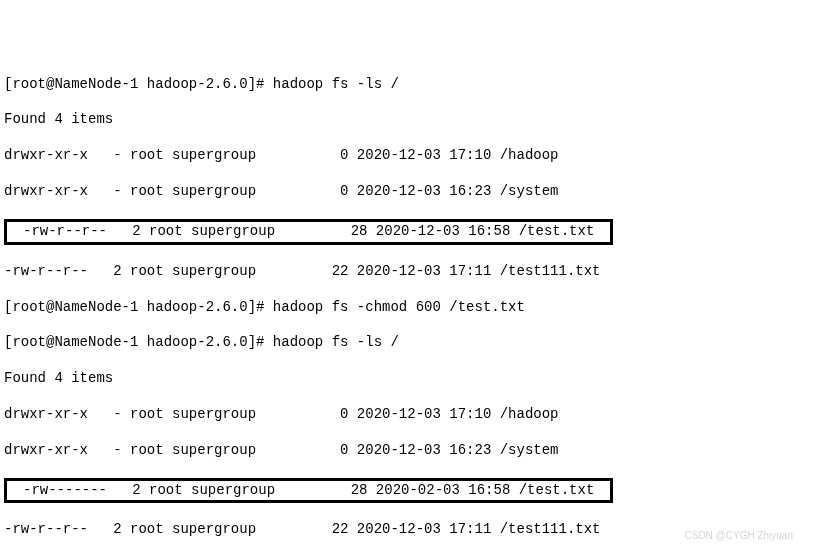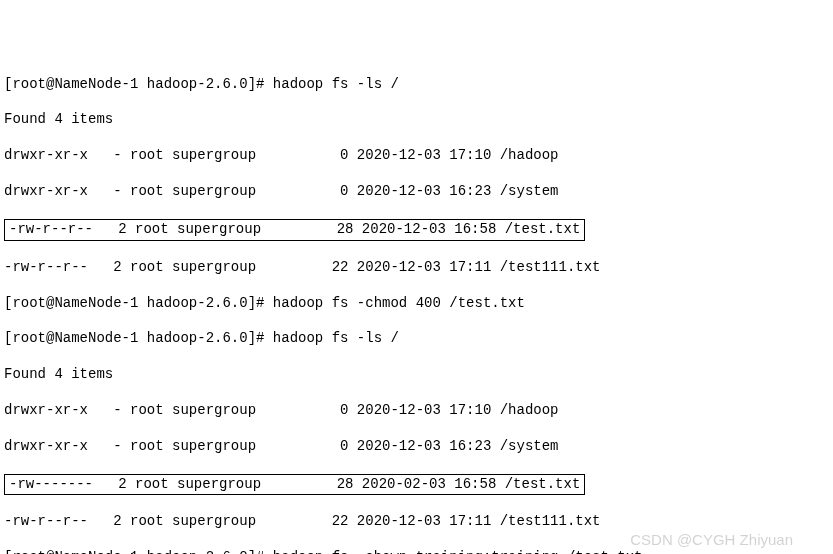--- a/index.html
+++ b/index.html
@@ -9,44 +9,44 @@
     font-size: 14px;
     line-height: 1.28;
     background: #fff;
     color: #000;
     white-space: pre;
     width: 833px;
   }
   .line { display: block; }
   .hl {
     display: inline-block;
-    border: 1px solid #000000;
-    padding: 1px 4px;
+    border: 3px solid #000000;
+    padding: 1px 16px;
   }
   .wm {
     position: absolute;
     right: 40px;
     top: 530px;
     color: rgba(0,0,0,0.18);
-    font-size: 15px;
+    font-size: 10px;
     font-family: Arial, sans-serif;
   }
 </style>
 </head>
 <body>
 
 
 
 <span class="line"><span>[root@NameNode-1 hadoop-2.6.0]# </span><span>hadoop fs -ls /</span></span>
 <span class="line">Found 4 items</span>
 <span class="line">drwxr-xr-x   - root supergroup          0 2020-12-03 17:10 /hadoop</span>
 <span class="line">drwxr-xr-x   - root supergroup          0 2020-12-03 16:23 /system</span>
 <span class="line"><span class="hl">-rw-r--r--   2 root supergroup         28 2020-12-03 16:58 /test.txt</span></span>
 <span class="line">-rw-r--r--   2 root supergroup         22 2020-12-03 17:11 /test111.txt</span>
-<span class="line"><span>[root@NameNode-1 hadoop-2.6.0]# </span><span>hadoop fs -chmod 400 /test.txt</span></span>
+<span class="line"><span>[root@NameNode-1 hadoop-2.6.0]# </span><span>hadoop fs -chmod 600 /test.txt</span></span>
 <span class="line"><span>[root@NameNode-1 hadoop-2.6.0]# </span><span>hadoop fs -ls /</span></span>
 <span class="line">Found 4 items</span>
 <span class="line">drwxr-xr-x   - root supergroup          0 2020-12-03 17:10 /hadoop</span>
 <span class="line">drwxr-xr-x   - root supergroup          0 2020-12-03 16:23 /system</span>
 <span class="line"><span class="hl">-rw-------   2 root supergroup         28 2020-02-03 16:58 /test.txt</span></span>
 <span class="line">-rw-r--r--   2 root supergroup         22 2020-12-03 17:11 /test111.txt</span>
 <span class="line"><span>[root@NameNode-1 hadoop-2.6.0]# </span><span>hadoop fs -chown training:training /test.txt</span></span>
 
 
 

